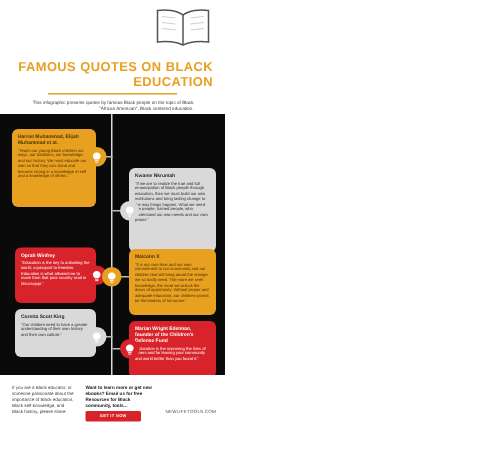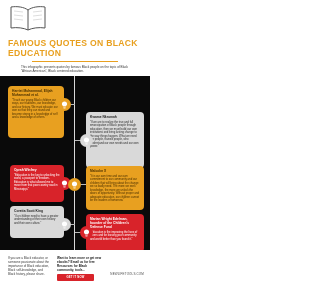--- a/index.html
+++ b/index.html
@@ -23,21 +23,21 @@
 
   
   .header {
     position: absolute;
     left: 0; top: 0;
     width: 150px;
     height: 76px;
     background: #ffffff;
     box-sizing: border-box;
     padding: 3px 8px 0 8px;
-    text-align: left;
+    text-align: right;
   }
   .book-icon {
     display: block;
     margin: 1px auto 2px auto;
   }
   .header-title {
     font-size: 8.6px;
     line-height: 10px;
     font-weight: bold;
     letter-spacing: 0.3px;

